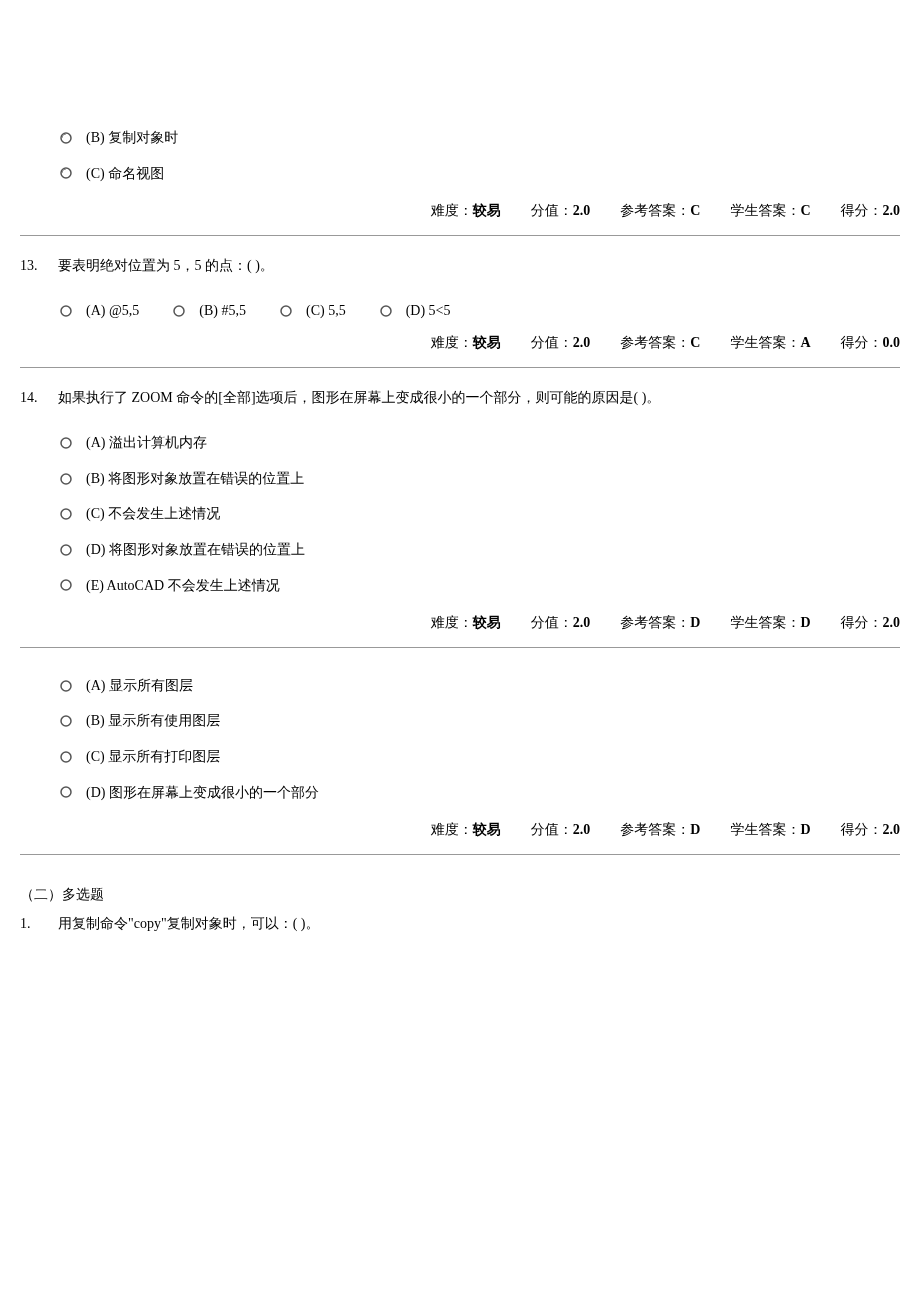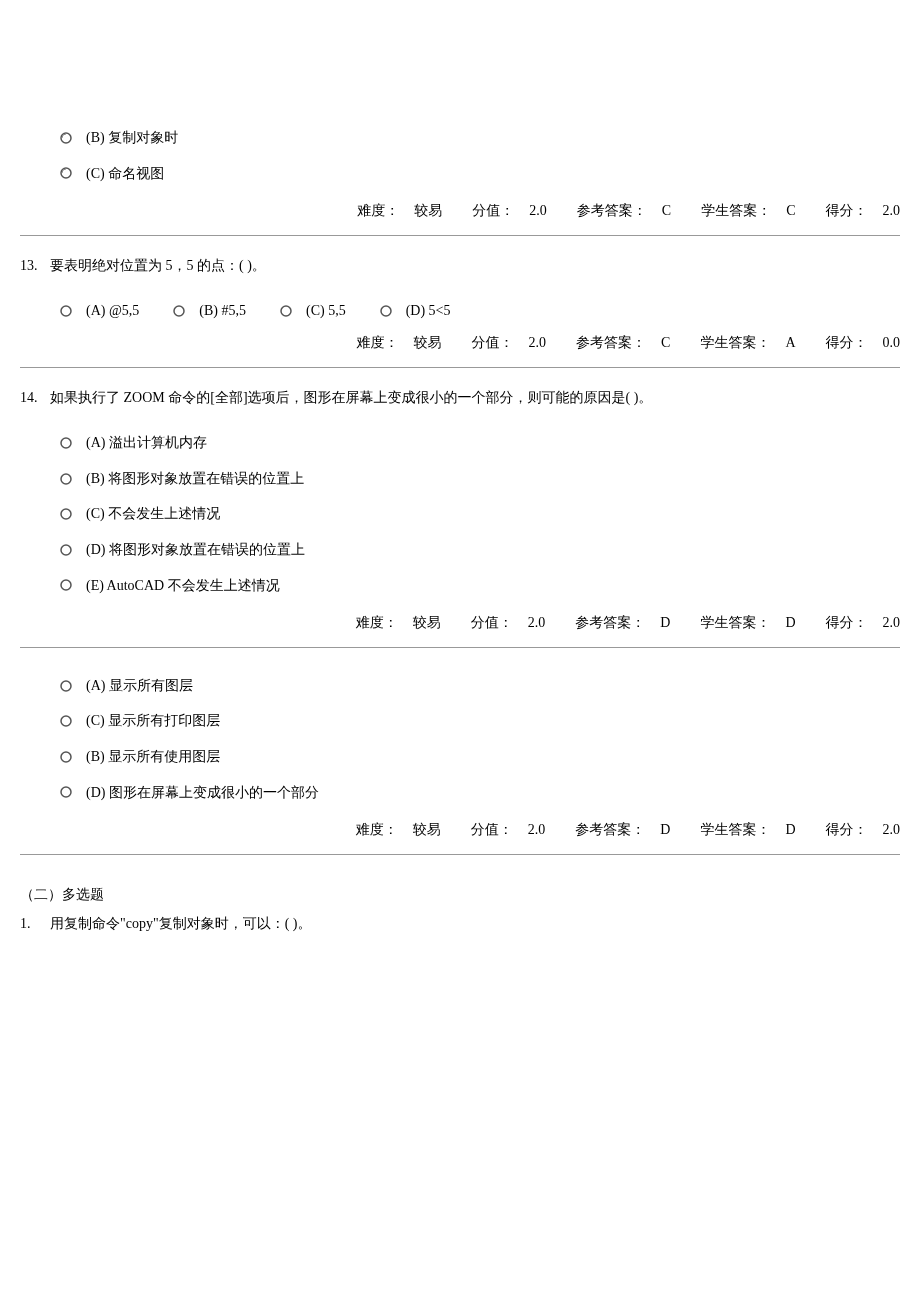--- a/index.html
+++ b/index.html
@@ -52,29 +52,30 @@
   .meta-row {
     display: flex;
     justify-content: flex-end;
     padding: 4px 0 6px 0;
     gap: 30px;
     font-family: "SimSun", "宋体", serif;
   }
   .meta-row .meta-item {
     white-space: pre;
   }
-  .meta-row .bold { font-weight: normal; margin-left: 15px; }
+  .meta-row .bold { font-weight: bold; }
   hr.sep {
     border: none;
     border-top: 1px solid #999;
     margin: 0 0 20px 0;
   }
   .q-stem {
     margin: 0 0 18px 0;
     display: flex;
+    gap: 8px;
   }
   .q-num {
     width: 30px;
     flex-shrink: 0;
   }
   .section-heading {
     margin: 30px 0 10px 0;
   }
   .meta-inner{
     display:flex;
@@ -240,29 +241,29 @@
           </svg>
         </span>
       <span class="opt-text">(A) 显示所有图层</span>
     </div>
     <div class="option-row">
       <span class="radio-icon">
           <svg viewBox="0 0 12 12">
             <circle cx="6" cy="6" r="5" fill="none" stroke="#555" stroke-width="1.5"></circle>
           </svg>
         </span>
+      <span class="opt-text">(B) 显示所有使用图层</span>
+    </div>
+    <div class="option-row">
+      <span class="radio-icon">
+          <svg viewBox="0 0 12 12">
+            <circle cx="6" cy="6" r="5" fill="none" stroke="#555" stroke-width="1.5"></circle>
+          </svg>
+        </span>
       <span class="opt-text">(C) 显示所有打印图层</span>
-    </div>
-    <div class="option-row">
-      <span class="radio-icon">
-          <svg viewBox="0 0 12 12">
-            <circle cx="6" cy="6" r="5" fill="none" stroke="#555" stroke-width="1.5"></circle>
-          </svg>
-        </span>
-      <span class="opt-text">(B) 显示所有使用图层</span>
     </div>
     <div class="option-row">
       <span class="radio-icon">
           <svg viewBox="0 0 12 12">
             <circle cx="6" cy="6" r="5" fill="none" stroke="#555" stroke-width="1.5"></circle>
           </svg>
         </span>
       <span class="opt-text">(D) 图形在屏幕上变成很小的一个部分</span>
     </div>
   </div>

